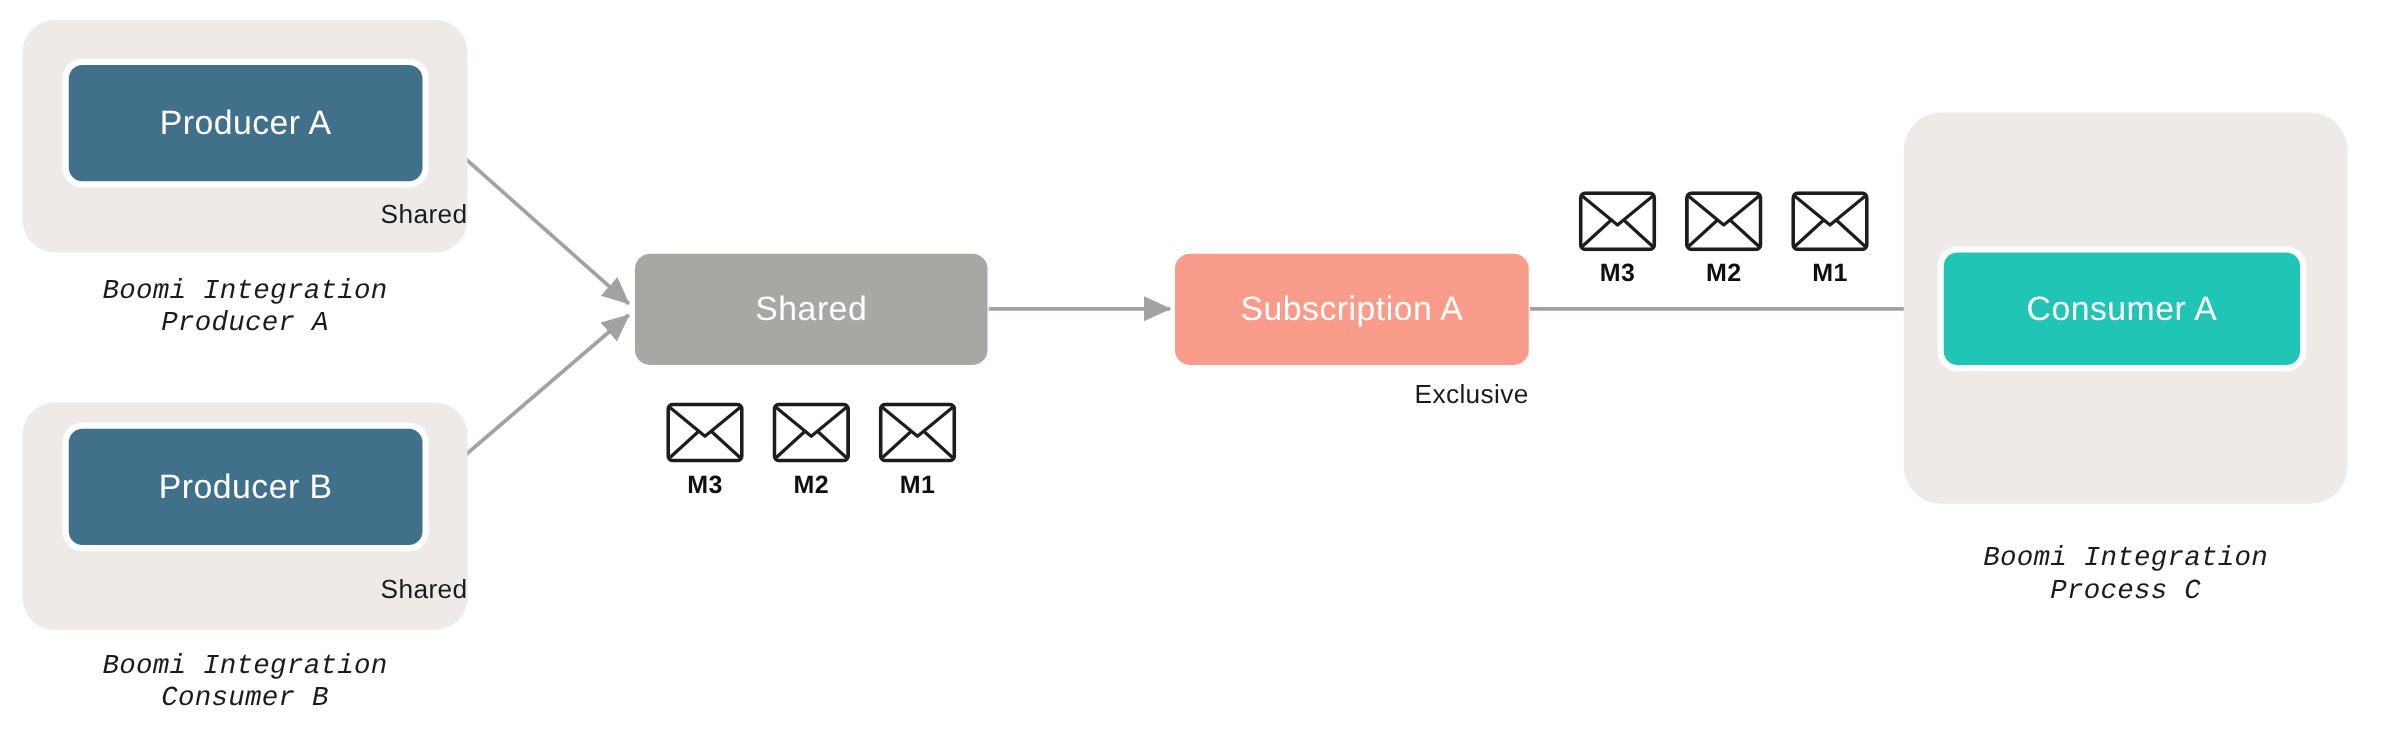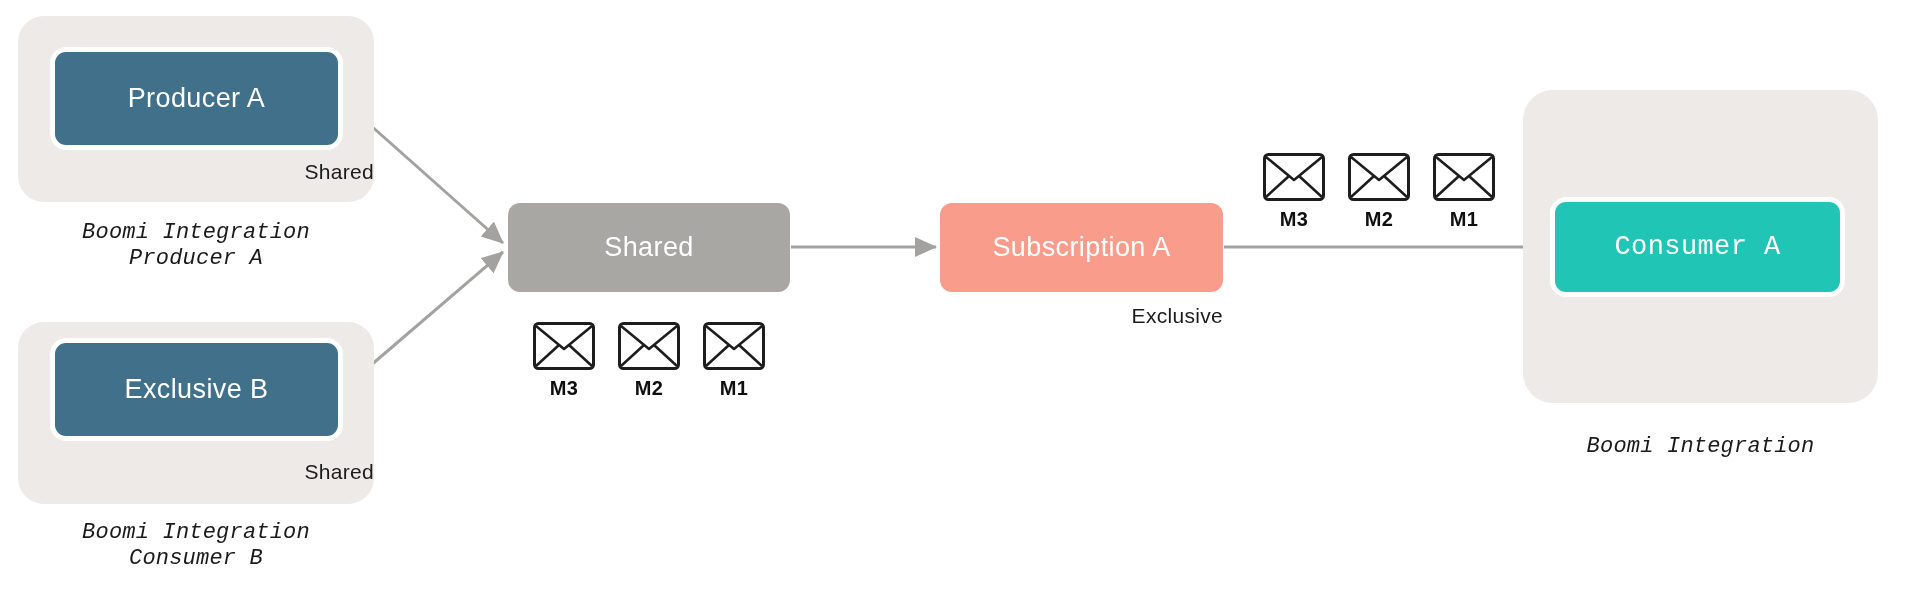--- a/index.html
+++ b/index.html
@@ -50,21 +50,21 @@
     white-space: nowrap;
   }
   .ringed {
     border: 5px solid #ffffff;
     border-radius: 16px;
   }
   .node-producer-a { left: 50px;  top: 47px;  width: 293px; height: 103px; background: var(--producer, #41708A); }
   .node-producer-b { left: 50px;  top: 338px; width: 293px; height: 103px; background: var(--producer, #41708A); }
   .node-topic      { left: 508px; top: 203px; width: 282px; height: 89px;  background: var(--topic, #A8A7A4); }
   .node-sub        { left: 940px; top: 203px; width: 283px; height: 89px;  background: var(--subscription, #F99C8B); }
-  .node-consumer   { left: 1550px; top: 197px; width: 295px; height: 100px; background: var(--consumer, #21C5B5); font-family: Liberation Mono, monospace; }
+  .node-consumer   { left: 1550px; top: 197px; width: 295px; height: 100px; background: var(--consumer, #21C5B5); }
 
   .mode-label {
     position: absolute;
     text-align: right;
     font-size: 21px;
     color: var(--caption-text, #1B1B1B);
     letter-spacing: 0.3px;
   }
   .mode-a   { left: 18px;  top: 160px; width: 356px; }
   .mode-b   { left: 18px;  top: 460px; width: 356px; }
@@ -139,21 +139,21 @@
     <span>Producer A</span>
   </div>
   <div class="mode-label mode-a">Shared</div>
   <div class="caption caption-a">
     <div>Boomi Integration</div>
     <div>Producer A</div>
   </div>
 
   <div class="group group-b"></div>
   <div class="node ringed node-producer-b">
-    <span>Exclusive B</span>
+    <span>Producer B</span>
   </div>
   <div class="mode-label mode-b">Shared</div>
   <div class="caption caption-b">
     <div>Boomi Integration</div>
     <div>Consumer B</div>
   </div>
 
   <div class="node node-topic">
     <span>Shared</span>
   </div>
@@ -212,15 +212,16 @@
     </svg>
     <div class="msg-label">M1</div>
   </div>
 
   <div class="group group-c"></div>
   <div class="node ringed node-consumer">
     <span>Consumer A</span>
   </div>
   <div class="caption caption-c">
     <div>Boomi Integration</div>
+    <div>Process C</div>
   </div>
 
 </div>
 
 </body></html>

